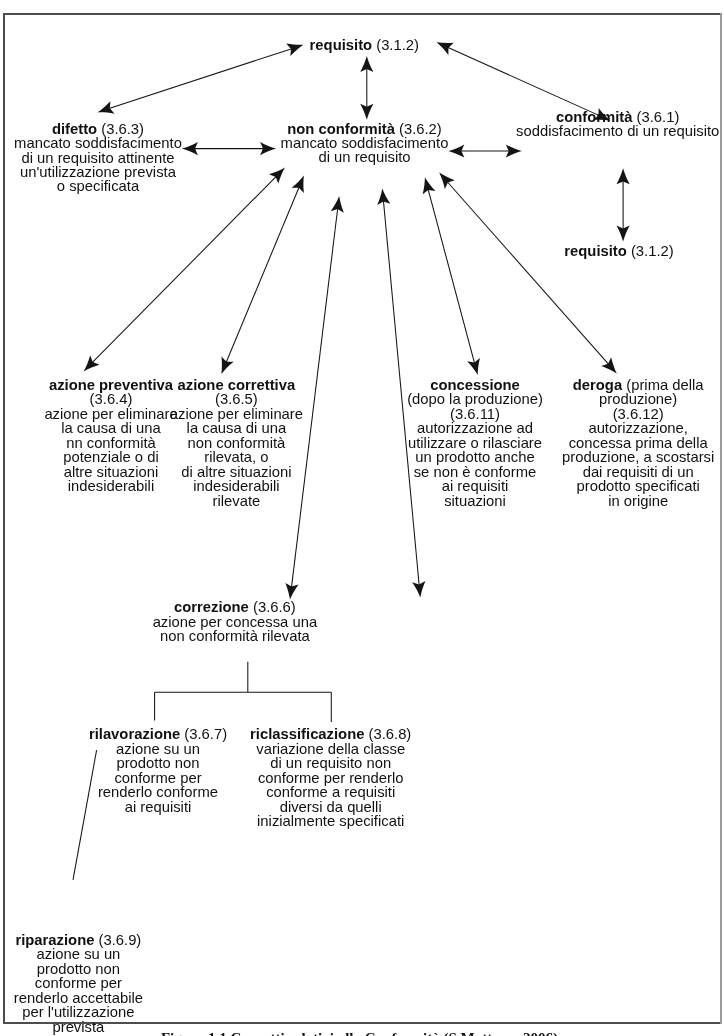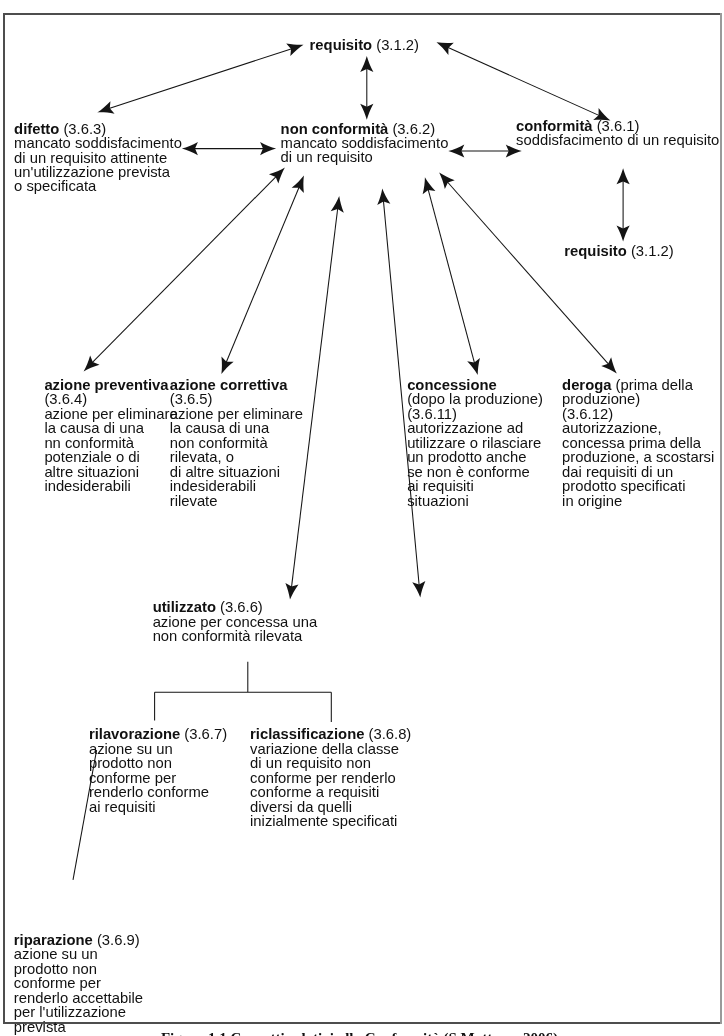--- a/index.html
+++ b/index.html
@@ -9,21 +9,21 @@
   #page{position:absolute;left:0;top:0;width:724px;height:1036px;background:#fff;}
   .fr{position:absolute;background:#4d4d4d;}
   #fr-top{left:2.9px;top:13.4px;width:719.1px;height:1.7px;}
   #fr-bottom{left:2.9px;top:1021.8px;width:719.1px;height:2.0px;}
   #fr-left{left:2.9px;top:13.4px;width:2.0px;height:1010.4px;}
   #fr-right{left:720.0px;top:13.4px;width:1.7px;height:1010.4px;background:#9a9a9a;}
   svg#edges{position:absolute;left:0;top:0;width:724px;height:1036px;}
   svg#edges line{stroke:#141414;stroke-width:1.05;fill:none;}
   svg#edges path{fill:#141414;stroke:none;}
   svg#edges path.ln2{fill:none;stroke:#141414;stroke-width:1.05;}
-  .node{position:absolute;transform:translateX(-50%) translateZ(0);text-align:left;
+  .node{position:absolute;transform:translateX(-50%) translateZ(0);text-align:center;
         color:#111111;font-size:14.8px;line-height:14.45px;white-space:nowrap;}
   .node .ln{height:14.45px;}
   .node .b{font-weight:bold;}
   .caption{position:absolute;left:160.9px;top:1029.4px;text-align:left;white-space:nowrap;
            font-family:"Liberation Serif",serif;font-weight:bold;font-size:15px;
            line-height:18px;color:#111111;transform:translateZ(0);}
 </style>
 </head>
 <body>
 
@@ -108,21 +108,21 @@
       <div class="ln"><span>mancato soddisfacimento</span></div>
       <div class="ln"><span>di un requisito attinente</span></div>
       <div class="ln"><span>un'utilizzazione prevista</span></div>
       <div class="ln"><span>o specificata</span></div>
     </div>
   <div class="node" style="left:364.5px;top:121.54px">
       <div class="ln"><span class="b">non conformità</span><span> (3.6.2)</span></div>
       <div class="ln"><span>mancato soddisfacimento</span></div>
       <div class="ln"><span>di un requisito</span></div>
     </div>
-  <div class="node" style="left:617.7px;top:119px">
+  <div class="node" style="left:617.7px;top:110px">
       <div class="ln"><span class="b">conformità</span><span> (3.6.1)</span></div>
       <div class="ln"><span>soddisfacimento di un requisito</span></div>
     </div>
   <div class="node" style="left:619.0px;top:243.84px">
       <div class="ln"><span class="b">requisito</span><span> (3.1.2)</span></div>
     </div>
   <div class="node" style="left:111px;top:378.04px">
       <div class="ln"><span class="b">azione preventiva</span></div>
       <div class="ln"><span>(3.6.4)</span></div>
       <div class="ln"><span>azione per eliminare</span></div>
@@ -159,21 +159,21 @@
       <div class="ln"><span>produzione)</span></div>
       <div class="ln"><span>(3.6.12)</span></div>
       <div class="ln"><span>autorizzazione,</span></div>
       <div class="ln"><span>concessa prima della</span></div>
       <div class="ln"><span>produzione, a scostarsi</span></div>
       <div class="ln"><span>dai requisiti di un</span></div>
       <div class="ln"><span>prodotto specificati</span></div>
       <div class="ln"><span>in origine</span></div>
     </div>
   <div class="node" style="left:234.9px;top:600.44px">
-      <div class="ln"><span class="b">utilizzato</span><span> (3.6.6)</span></div>
+      <div class="ln"><span class="b">correzione</span><span> (3.6.6)</span></div>
       <div class="ln"><span>azione per concessa una</span></div>
       <div class="ln"><span>non conformità rilevata</span></div>
     </div>
   <div class="node" style="left:158.0px;top:727.44px">
       <div class="ln"><span class="b">rilavorazione</span><span> (3.6.7)</span></div>
       <div class="ln"><span>azione su un</span></div>
       <div class="ln"><span>prodotto non</span></div>
       <div class="ln"><span>conforme per</span></div>
       <div class="ln"><span>renderlo conforme</span></div>
       <div class="ln"><span>ai requisiti</span></div>

